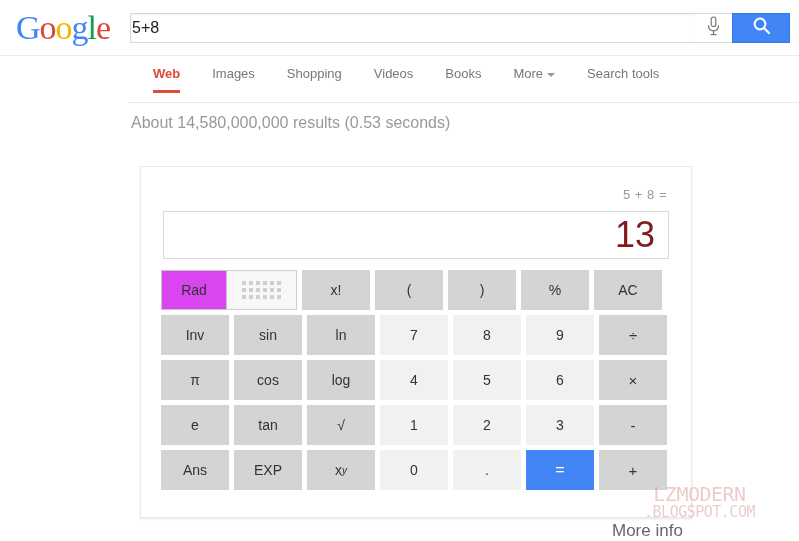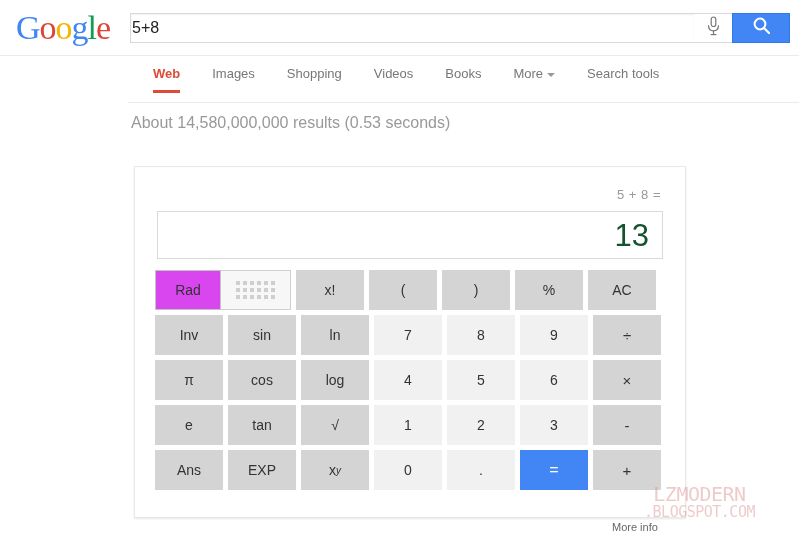--- a/index.html
+++ b/index.html
@@ -125,21 +125,21 @@
   
   .stats {
     padding: 11px 0 0 131px;
     font-size: 16px;
     color: #999;
   }
 
   
   .card {
     position: absolute;
-    left: 134px;
+    left: 140px;
     top: 166px;
     width: 552px;
     height: 352px;
     background: #fff;
     border: 1px solid #e8e8e8;
     box-shadow: 0 1px 2px rgba(0,0,0,0.10);
   }
   .expr {
     text-align: right;
     font-size: 13px;
@@ -151,22 +151,22 @@
     margin: 9px 22px 0 22px;
     height: 48px;
     border: 1px solid #d9d9d9;
     background: #fff;
     display: flex;
     align-items: center;
     justify-content: flex-end;
     padding-right: 13px;
   }
   .display .val {
-    font-size: 31px;
-    color: #14532d;
+    font-size: 36px;
+    color: #7f1d1d;
     line-height: 1;
   }
 
   .keys {
     margin: 11px 20px 0 20px;
   }
   .krow {
     display: flex;
     margin-bottom: 5px;
   }
@@ -226,21 +226,21 @@
     gap: 3px;
   }
   .dotgrid i { background: #cfcfcf; display:block; width:4px; height:4px; }
   .sup { font-size: 10px; vertical-align: super; font-style: italic; }
 
   
   .moreinfo {
     position: absolute;
     left: 612px;
     top: 521px;
-    font-size: 11px;
+    font-size: 17px;
     color: #666;
     cursor: pointer;
     text-align: center;
   }
 
   
   .watermark {
     position: absolute;
     left: 600px;
     top: 484px;

